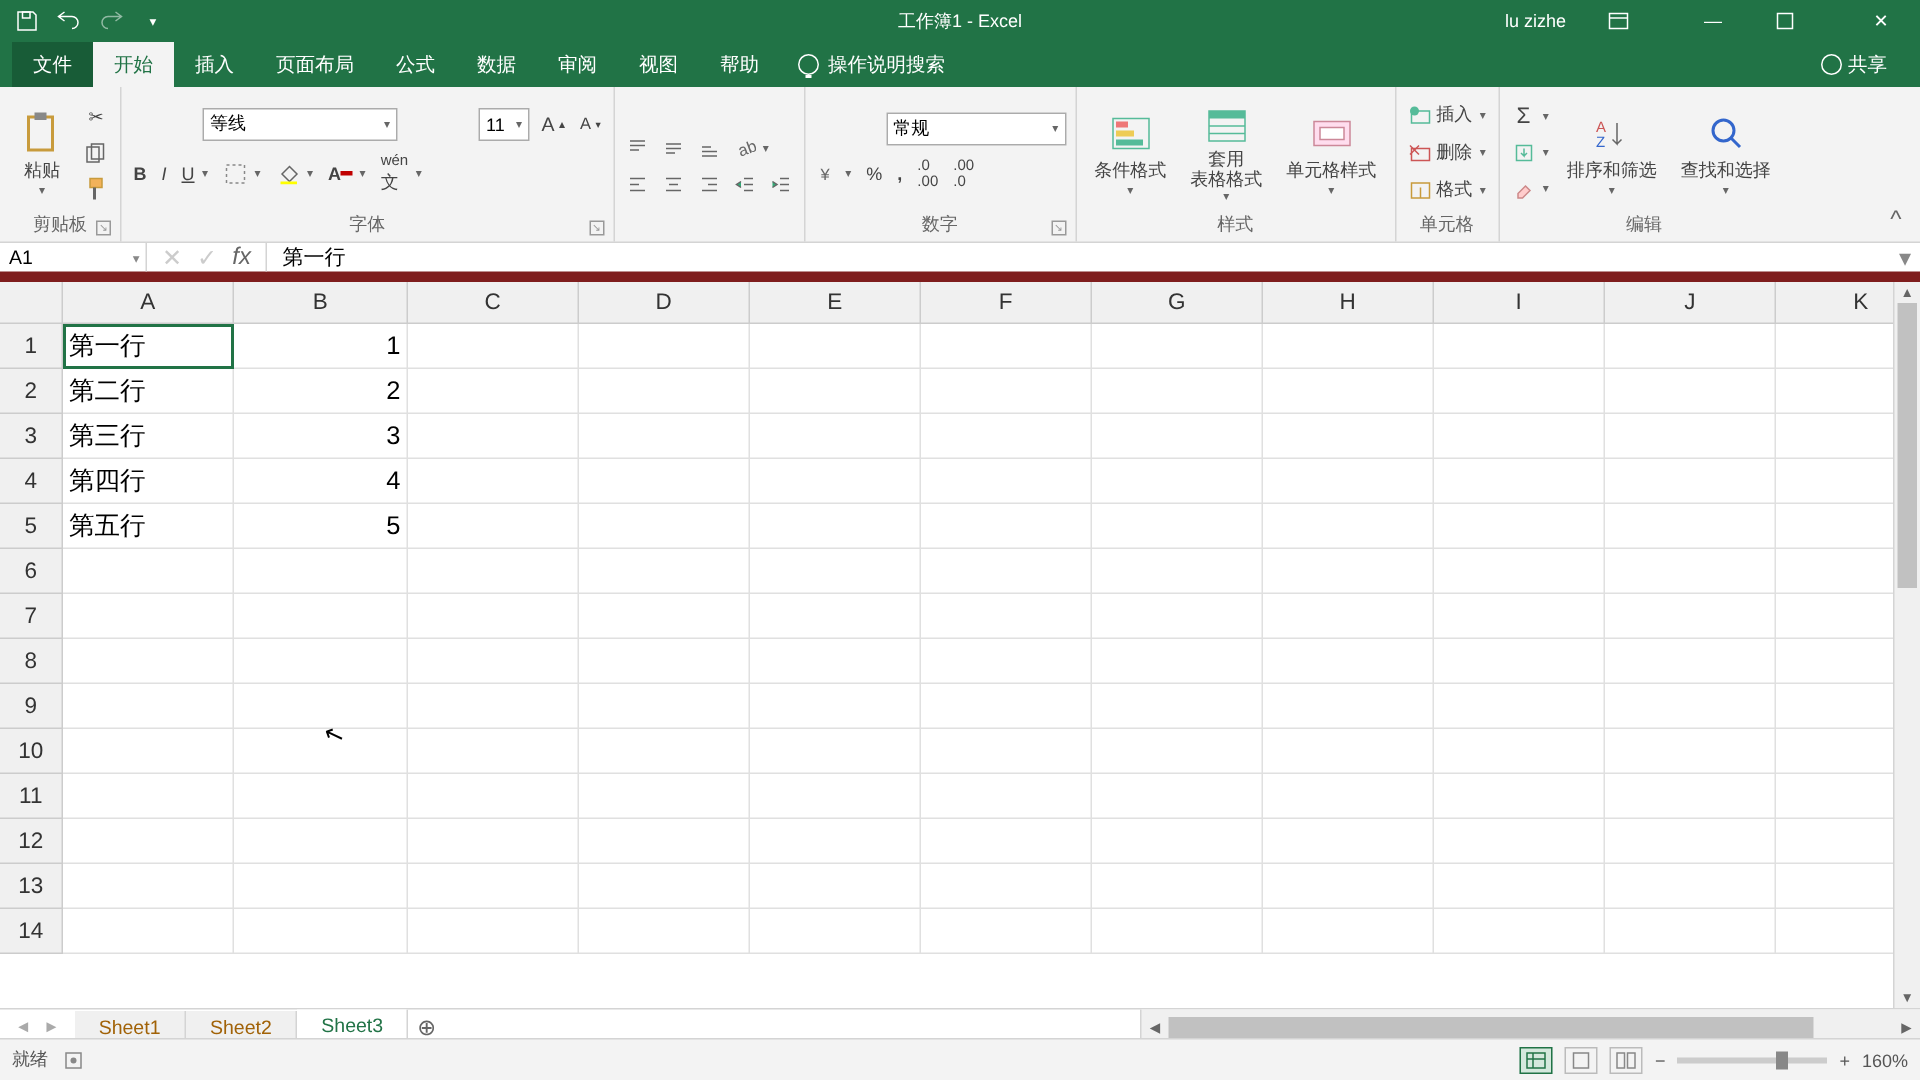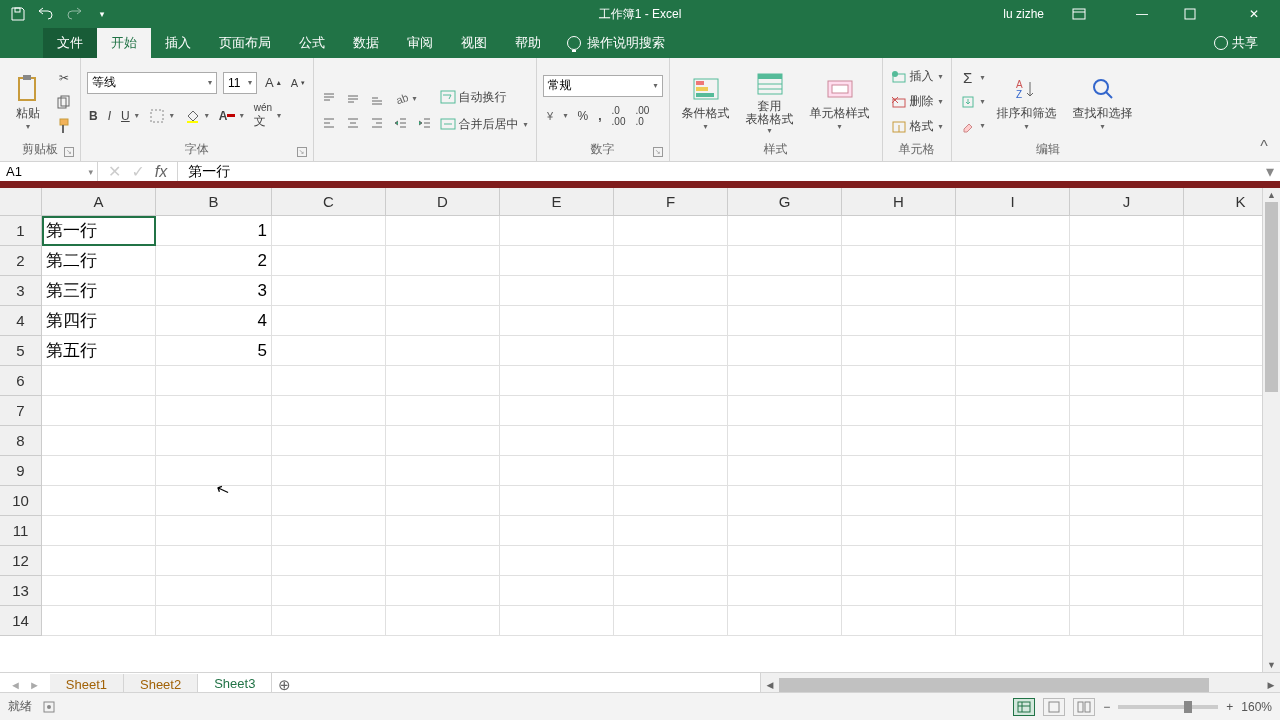--- a/index.html
+++ b/index.html
@@ -9,39 +9,39 @@
 .titlebar { height:28px; background:#217346; display:flex; align-items:center; color:#fff; font-size:12px; position:relative; }
 .titlebar .qat { display:flex; align-items:center; gap:12px; padding:0 10px; }
 .titlebar .qat .ico { width:16px; height:16px; display:flex; align-items:center; justify-content:center; color:#fff; }
 .titlebar .title { position:absolute; left:50%; transform:translateX(-50%); }
 .titlebar .right { position:absolute; right:0; display:flex; align-items:center; gap:28px; padding:0 12px; }
 .titlebar .winbtn { width:28px; text-align:center; }
 
 
 .tabstrip { height:30px; background:#217346; display:flex; align-items:flex-end; padding:0 8px; gap:0; }
 .tabstrip .tab { padding:6px 14px; color:#fff; font-size:13px; cursor:pointer; }
-.tabstrip .tab.file { background:#185c37;margin-left:35px; }
+.tabstrip .tab.file { background:#185c37; }
 .tabstrip .tab.active { background:#f3f3f3; color:#217346; }
 .tabstrip .help-search { display:flex; align-items:center; color:#fff; font-size:13px; margin-left:12px; gap:6px; padding:6px 0; }
 .tabstrip .bulb { width:14px; height:14px; border:1px solid #fff; border-radius:50%; position:relative; }
 .tabstrip .bulb::after { content:""; position:absolute; width:4px; height:2px; background:#fff; bottom:-3px; left:4px; }
 .tabstrip .share { margin-left:auto; color:#fff; font-size:13px; padding:6px 14px; display:flex; align-items:center; gap:4px;}
 .tabstrip .share .ico { width:14px; height:14px; border:1px solid #fff; border-radius:50%; font-size:9px; display:flex;align-items:center;justify-content:center;}
 
 
 .ribbon { height:104px; background:#f3f3f3; border-bottom:1px solid #d4d4d4; display:flex; position:relative; }
 .ribbon .group { border-right:1px solid #d4d4d4; padding:4px 6px 2px; display:flex; flex-direction:column; }
 .ribbon .group .body { flex:1; display:flex; align-items:center; gap:4px; }
 .ribbon .group .label { text-align:center; font-size:12px; color:#666; height:18px; position:relative;}
 .ribbon .group .label .dlgl { position:absolute; right:0; bottom:2px; width:10px; height:10px; border:1px solid #999; font-size:7px; color:#999; display:flex;align-items:center;justify-content:center;}
 .ribbon .hbtn { display:flex; align-items:center; font-size:12px; color:#444; cursor:pointer; padding:2px; gap:3px;}
 .ribbon .hbtn .ico { width:16px; height:16px; display:flex; align-items:center; justify-content:center; }
 .ribbon .bigbtn { display:flex; flex-direction:column; align-items:center; font-size:12px; color:#444; padding:2px 6px; cursor:pointer;}
 .ribbon .bigbtn .ico { width:32px; height:32px; display:flex; align-items:center; justify-content:center; }
-.ribbon select, .ribbon .combo { height:22px; border:1px solid #ababab; background:#fff; font-size:12px; }
+.ribbon select, .ribbon .combo { height:22px; border:1px solid #ababab; background:#fff; font-size:12px;margin-left:48px; }
 .ribbon .fontname { width:130px; padding:0 4px; display:flex; align-items:center; justify-content:space-between;}
 .ribbon .fontsize { width:34px; padding:0 4px; display:flex; align-items:center; justify-content:space-between;}
 .ribbon .numfmt { width:120px; padding:0 4px; display:flex; align-items:center; justify-content:space-between;}
 .ribbon .col { display:flex; flex-direction:column; gap:4px; }
 .ribbon .row { display:flex; align-items:center; gap:6px; }
 .ribbon .collapse { position:absolute; right:6px; bottom:4px; width:20px; height:20px; display:flex; align-items:center; justify-content:center; color:#666; cursor:pointer;}
 .drop::after { content:"▾"; font-size:8px; color:#666; margin-left:2px; }
 
 
 .fxrow { height:26px; border-bottom:7px solid #7f1d1d; display:flex; align-items:stretch; }
@@ -325,40 +325,20 @@
               <svg width="14" height="14">
                 <g stroke="#666">
                   <line x1="6" y1="3" x2="12" y2="3"></line>
                   <line x1="6" y1="7" x2="12" y2="7"></line>
                   <line x1="6" y1="11" x2="12" y2="11"></line>
                   <path d="M1 5l3 2-3 2" fill="#3a7"></path>
                 </g>
               </svg>
             </span>
         </div>
-      </div>
-      <div class="col" style="gap:6px">
-        <span class="hbtn">
-            <span class="ico">
-              <svg width="16" height="14">
-                <rect x="1" y="1" width="14" height="12" fill="none" stroke="#5b9"></rect>
-                <path d="M3 5h8l-2 4" fill="none" stroke="#5b9"></path>
-              </svg>
-            </span>
-            <span>自动换行</span>
-          </span>
-        <span class="hbtn drop">
-            <span class="ico">
-              <svg width="16" height="14">
-                <rect x="1" y="2" width="14" height="10" fill="none" stroke="#5b9"></rect>
-                <line x1="4" y1="7" x2="12" y2="7" stroke="#5b9"></line>
-              </svg>
-            </span>
-            <span>合并后居中</span>
-          </span>
       </div>
     </div>
   </div>
 
   <div class="group">
     <div class="body">
       <div class="col" style="gap:6px">
         <div class="combo numfmt">
             <span>常规</span>
             <span style="font-size:8px;color:#666">▾</span>

